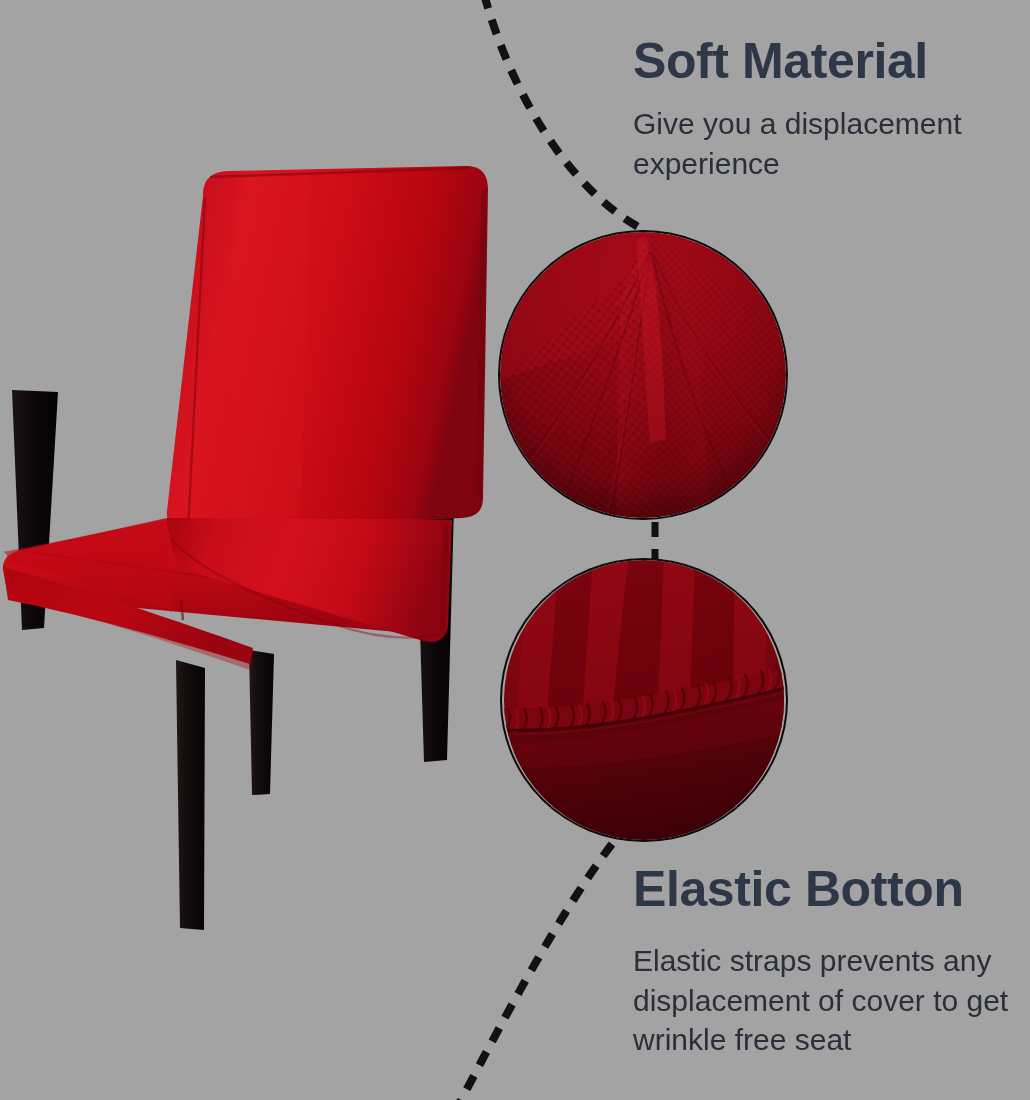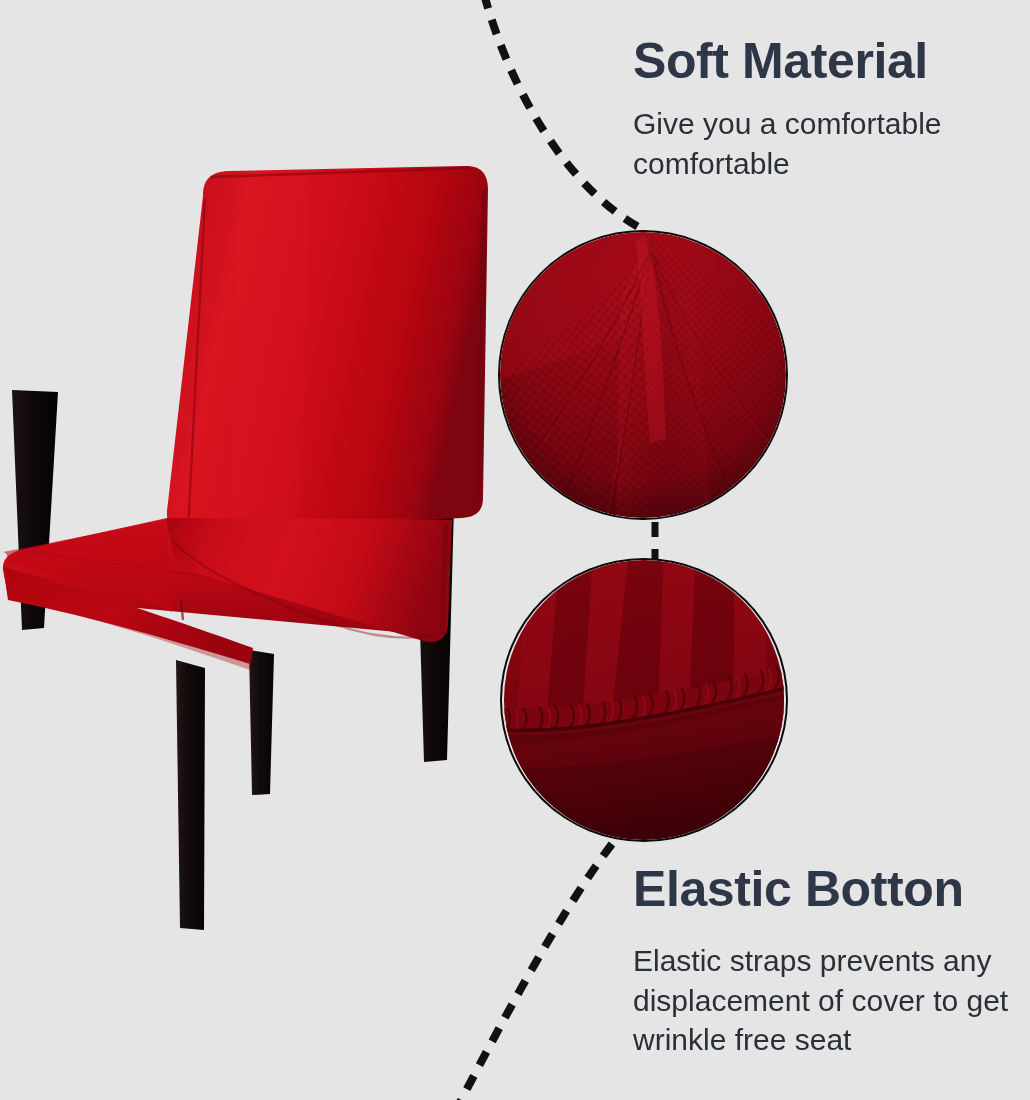--- a/index.html
+++ b/index.html
@@ -7,21 +7,21 @@
     padding: 0;
     background: #ffffff;
   }
   body {
     font-family: "Liberation Sans", sans-serif;
   }
   #infographic {
     position: relative;
     width: 1030px;
     height: 1100px;
-    background: #e5e5e5;
+    background: #a3a3a3;
     overflow: hidden;
   }
 
   
   .feature-block {
     position: absolute;
   }
   .feature-heading {
     font-family: "Liberation Sans", sans-serif;
     font-weight: bold;
@@ -421,21 +421,21 @@
 
     <path d="M484 -6 C510 90 566 186 640 228" fill="none" stroke="#111111" stroke-width="8" stroke-linecap="butt" stroke-dasharray="15 12"></path>
 
     <path d="M655 522 L655 560" fill="none" stroke="#111111" stroke-width="7" stroke-linecap="butt" stroke-dasharray="15 12"></path>
 
     <path d="M612 844 C560 912 502 1022 458 1106" fill="none" stroke="#111111" stroke-width="8" stroke-linecap="butt" stroke-dasharray="15 12"></path>
   </svg>
 
   <div class="feature-block" id="block-soft-material">
     <div class="feature-heading">Soft Material</div>
-    <div class="feature-body">Give you a comfortable comfortable</div>
+    <div class="feature-body">Give you a displacement experience</div>
   </div>
 
   <div class="feature-block" id="block-elastic-bottom">
     <div class="feature-heading">Elastic Botton</div>
     <div class="feature-body">Elastic straps prevents any displacement of cover to get wrinkle free seat</div>
   </div>
 
 </div>
 
 </body></html>

